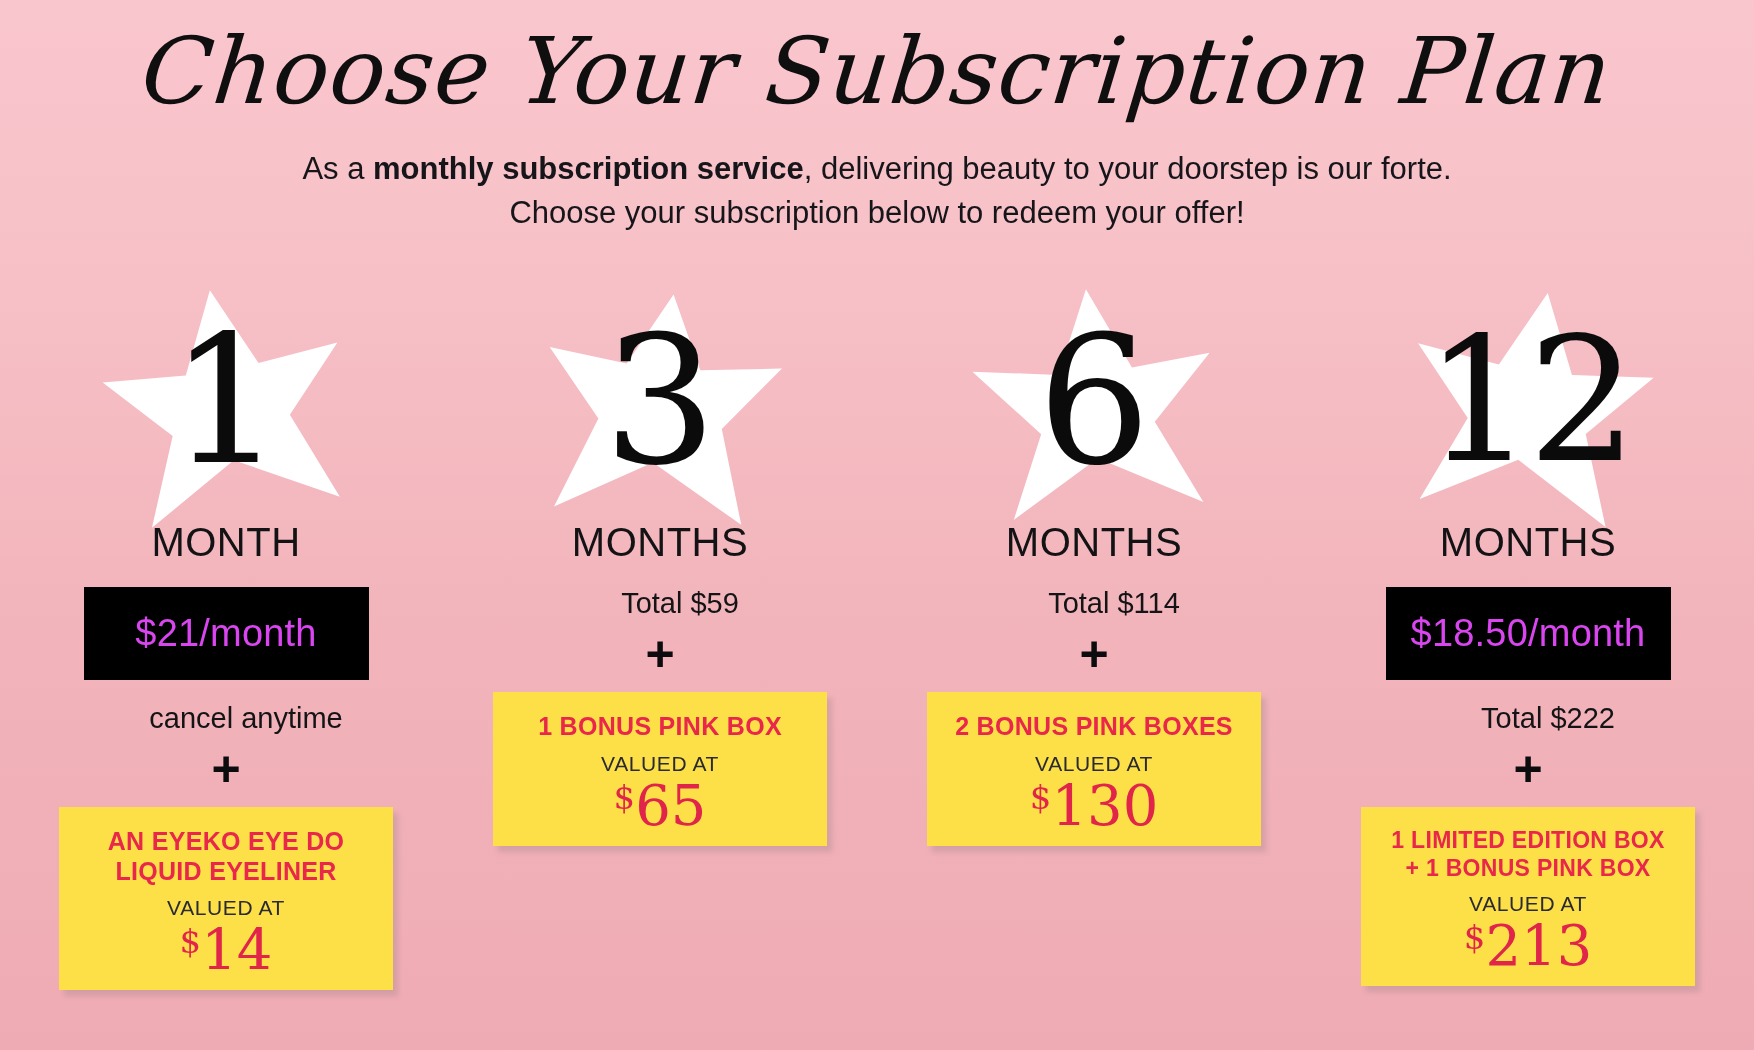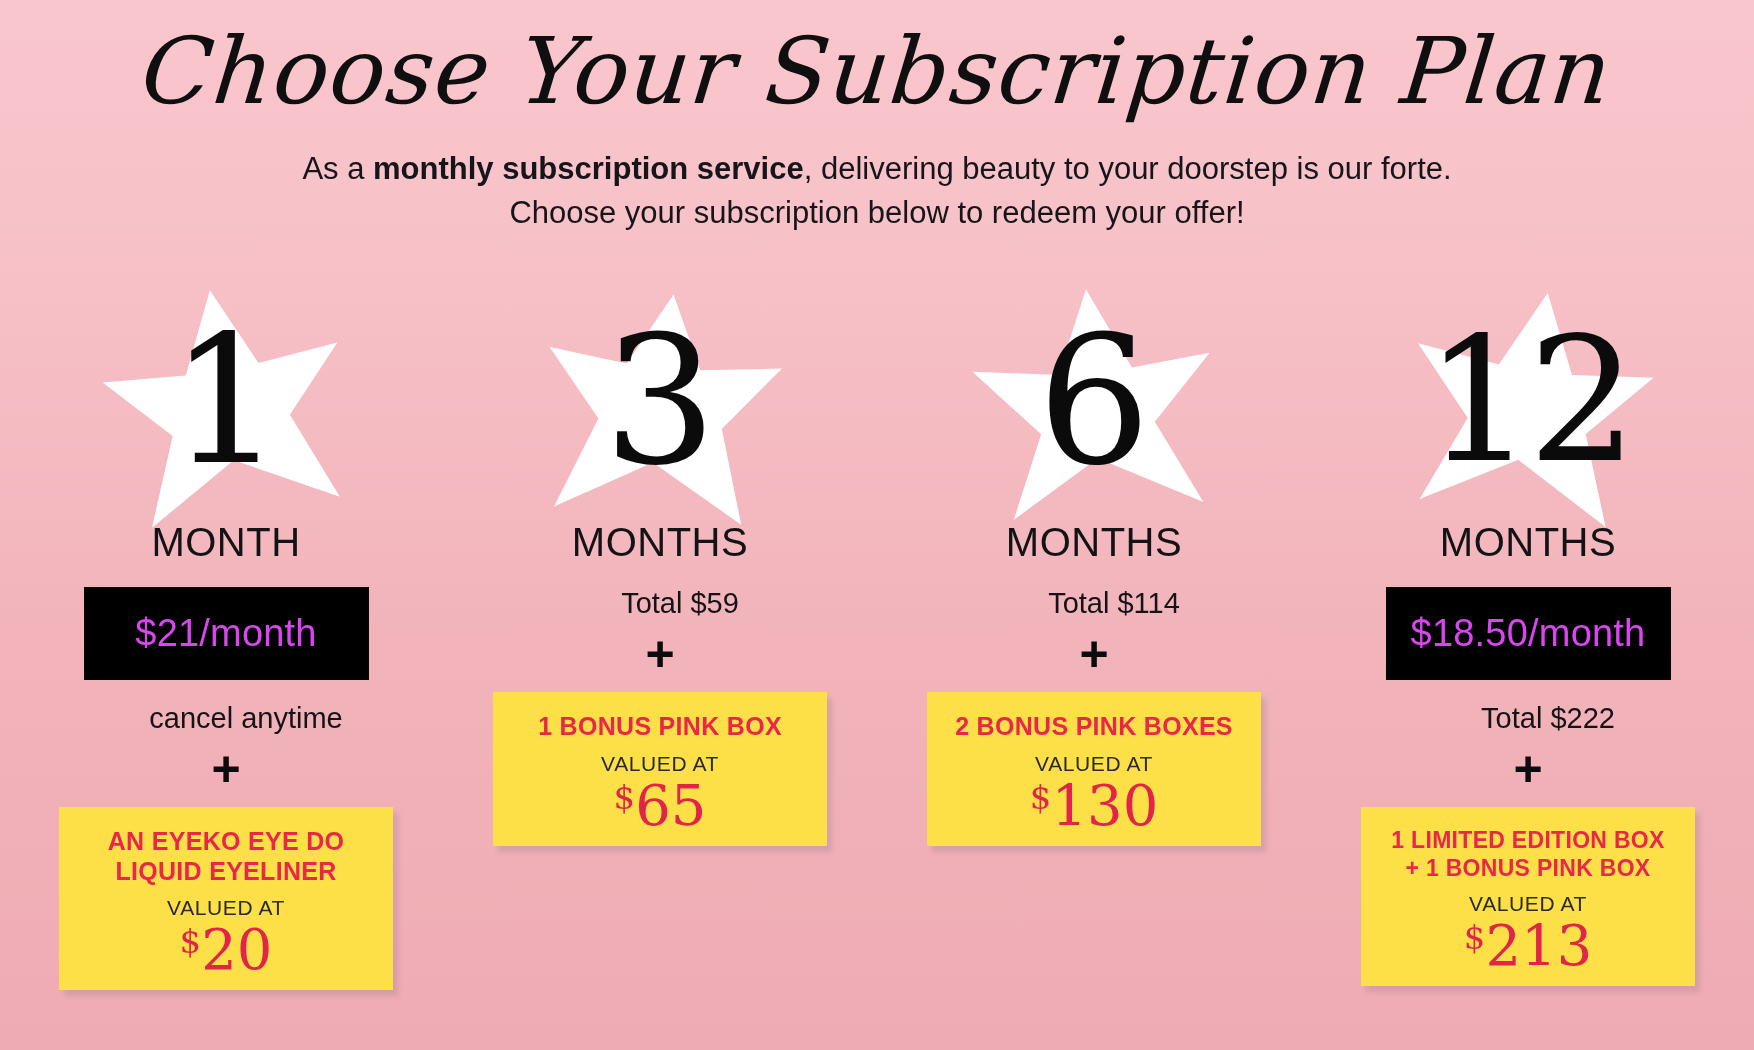--- a/index.html
+++ b/index.html
@@ -233,21 +233,21 @@
       <div class="period">MONTH</div>
       <div class="price-plate">
         <span class="price-text">$21/month</span>
       </div>
       <div class="total">cancel anytime</div>
       <div class="plus">+</div>
       <div class="bonus">
         <div class="bonus-title">AN EYEKO EYE DO
 LIQUID EYELINER</div>
         <div class="valued-label">VALUED AT</div>
-        <div class="valued-amount"><span class="cur">$</span><span class="num">20</span></div>
+        <div class="valued-amount"><span class="cur">$</span><span class="num">14</span></div>
       </div>
     </div>
 
     <div class="plan">
       <div class="badge">
         <div class="star star-b"></div>
         <div class="badge-number">3</div>
       </div>
       <div class="period">MONTHS</div>
       <div class="total">Total $59</div>

